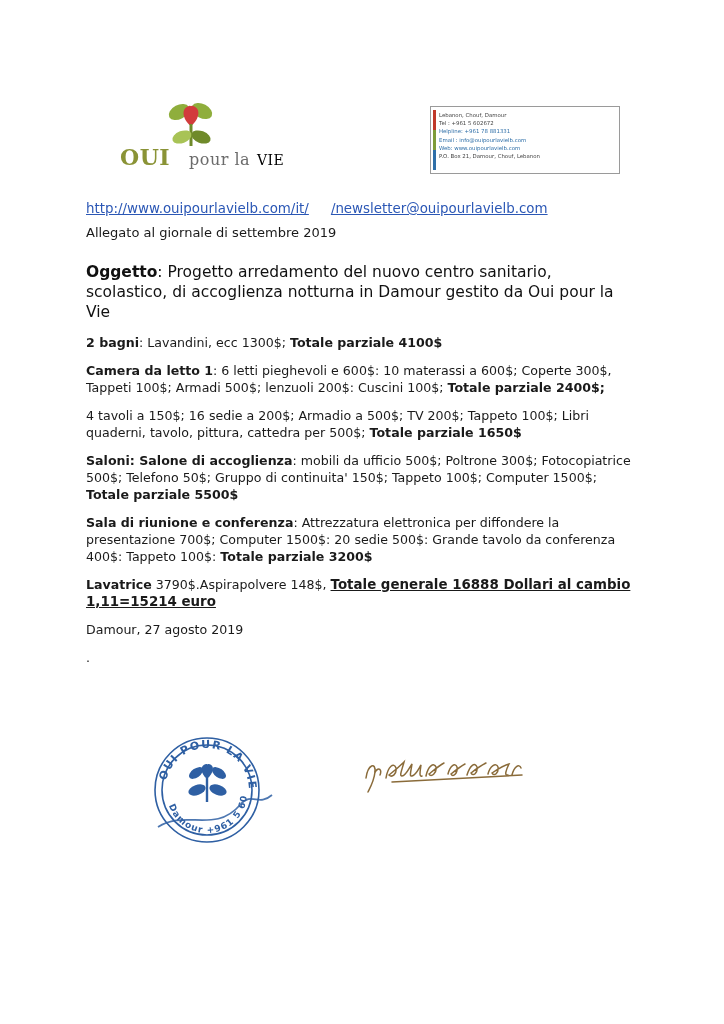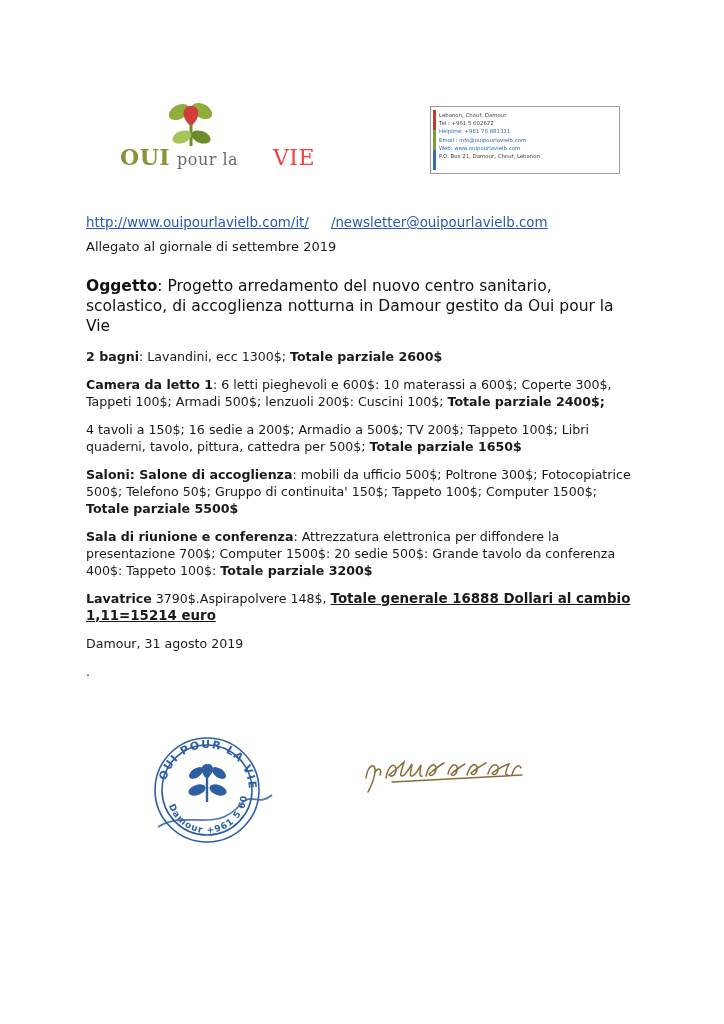--- a/index.html
+++ b/index.html
@@ -57,25 +57,25 @@
   }
   .logo-text .oui {
     color: #8a9336;
     font-weight: bold;
     font-size: 22px;
     margin-top: 36px;
   }
   .logo-text .pour {
     color: #6b6b6b;
     font-size: 16px;
+    margin-left: 12px;
   }
   .logo-text .vie {
-    color: #ef4444;
-    font-size: 22px;
-    margin-left: 28px;
+    color: #000000;
+    font-size: 14px;
   }
 
   
   .contact-box {
     position: absolute;
     left: 430px;
     top: 10px;
     width: 190px;
     height: 68px;
     border: 1px solid #9a9a9a;
@@ -101,21 +101,21 @@
   .contact-bar .seg.b { background: #2f6fa8; }
   .contact-line { white-space: nowrap; }
   .contact-line .lbl { color: #2f6fa8; }
   .contact-line .val { color: #444; }
   .contact-line.link .val { color: #2f6fa8; }
 
   
   .body-text {
     position: absolute;
     left: 86px;
-    top: 214px;
+    top: 200px;
     width: 550px;
     font-size: 12.6px;
     line-height: 17px;
     color: #1a1a1a;
   }
   .urls {
     font-size: 13.4px;
     line-height: 18px;
     margin: 0 0 6px 0;
   }
@@ -232,21 +232,21 @@
       <a href="#">http://www.ouipourlavielb.com/it/</a><span class="url-gap"></span><a href="#">/newsletter@ouipourlavielb.com</a>
     </div>
 
     <div class="allegato">Allegato al giornale di settembre 2019</div>
 
     <div class="oggetto">
       <b>Oggetto</b><span>: Progetto arredamento del nuovo centro sanitario, scolastico, di accoglienza notturna in Damour gestito da Oui pour la Vie</span>
     </div>
 
     <p class="para">
-      <b>2 bagni</b><span>: Lavandini, ecc 1300$; </span><b>Totale parziale 2600$</b>
+      <b>2 bagni</b><span>: Lavandini, ecc 1300$; </span><b>Totale parziale 4100$</b>
     </p>
 
     <p class="para">
       <b>Camera da letto 1</b><span>: 6 letti pieghevoli e 600$: 10 materassi a 600$; Coperte 300$, Tappeti 100$; Armadi 500$; lenzuoli 200$: Cuscini 100$; </span><b>Totale parziale 2400$;</b>
     </p>
 
 
     <p class="para">
       <span>4 tavoli a 150$; 16 sedie a 200$; Armadio a 500$; TV 200$; Tappeto 100$; Libri quaderni, tavolo, pittura, cattedra per 500$; </span><b>Totale parziale 1650$</b>
     </p>
@@ -256,21 +256,21 @@
     </p>
 
     <p class="para">
       <b>Sala di riunione e conferenza</b><span>: Attrezzatura elettronica per diffondere la presentazione 700$; Computer 1500$: 20 sedie 500$: Grande tavolo da conferenza 400$: Tappeto 100$: </span><b>Totale parziale 3200$</b>
     </p>
 
     <p class="para">
       <b>Lavatrice</b><span> 3790$.Aspirapolvere 148$, </span><span class="big-total">Totale generale 16888 Dollari al cambio 1,11=15214 euro</span>
     </p>
 
-    <p class="para">Damour, 31 agosto 2019</p>
+    <p class="para">Damour, 27 agosto 2019</p>
 
     <p class="para dot-line">.</p>
   </div>
 
   <div class="stamp">
     <svg width="150" height="110" viewBox="0 0 150 110" xmlns="http://www.w3.org/2000/svg">
       <g fill="none" stroke="#2e5fa3" stroke-width="1.6">
         <circle cx="67" cy="55" r="52"></circle>
         <circle cx="67" cy="55" r="45"></circle>
       </g>

